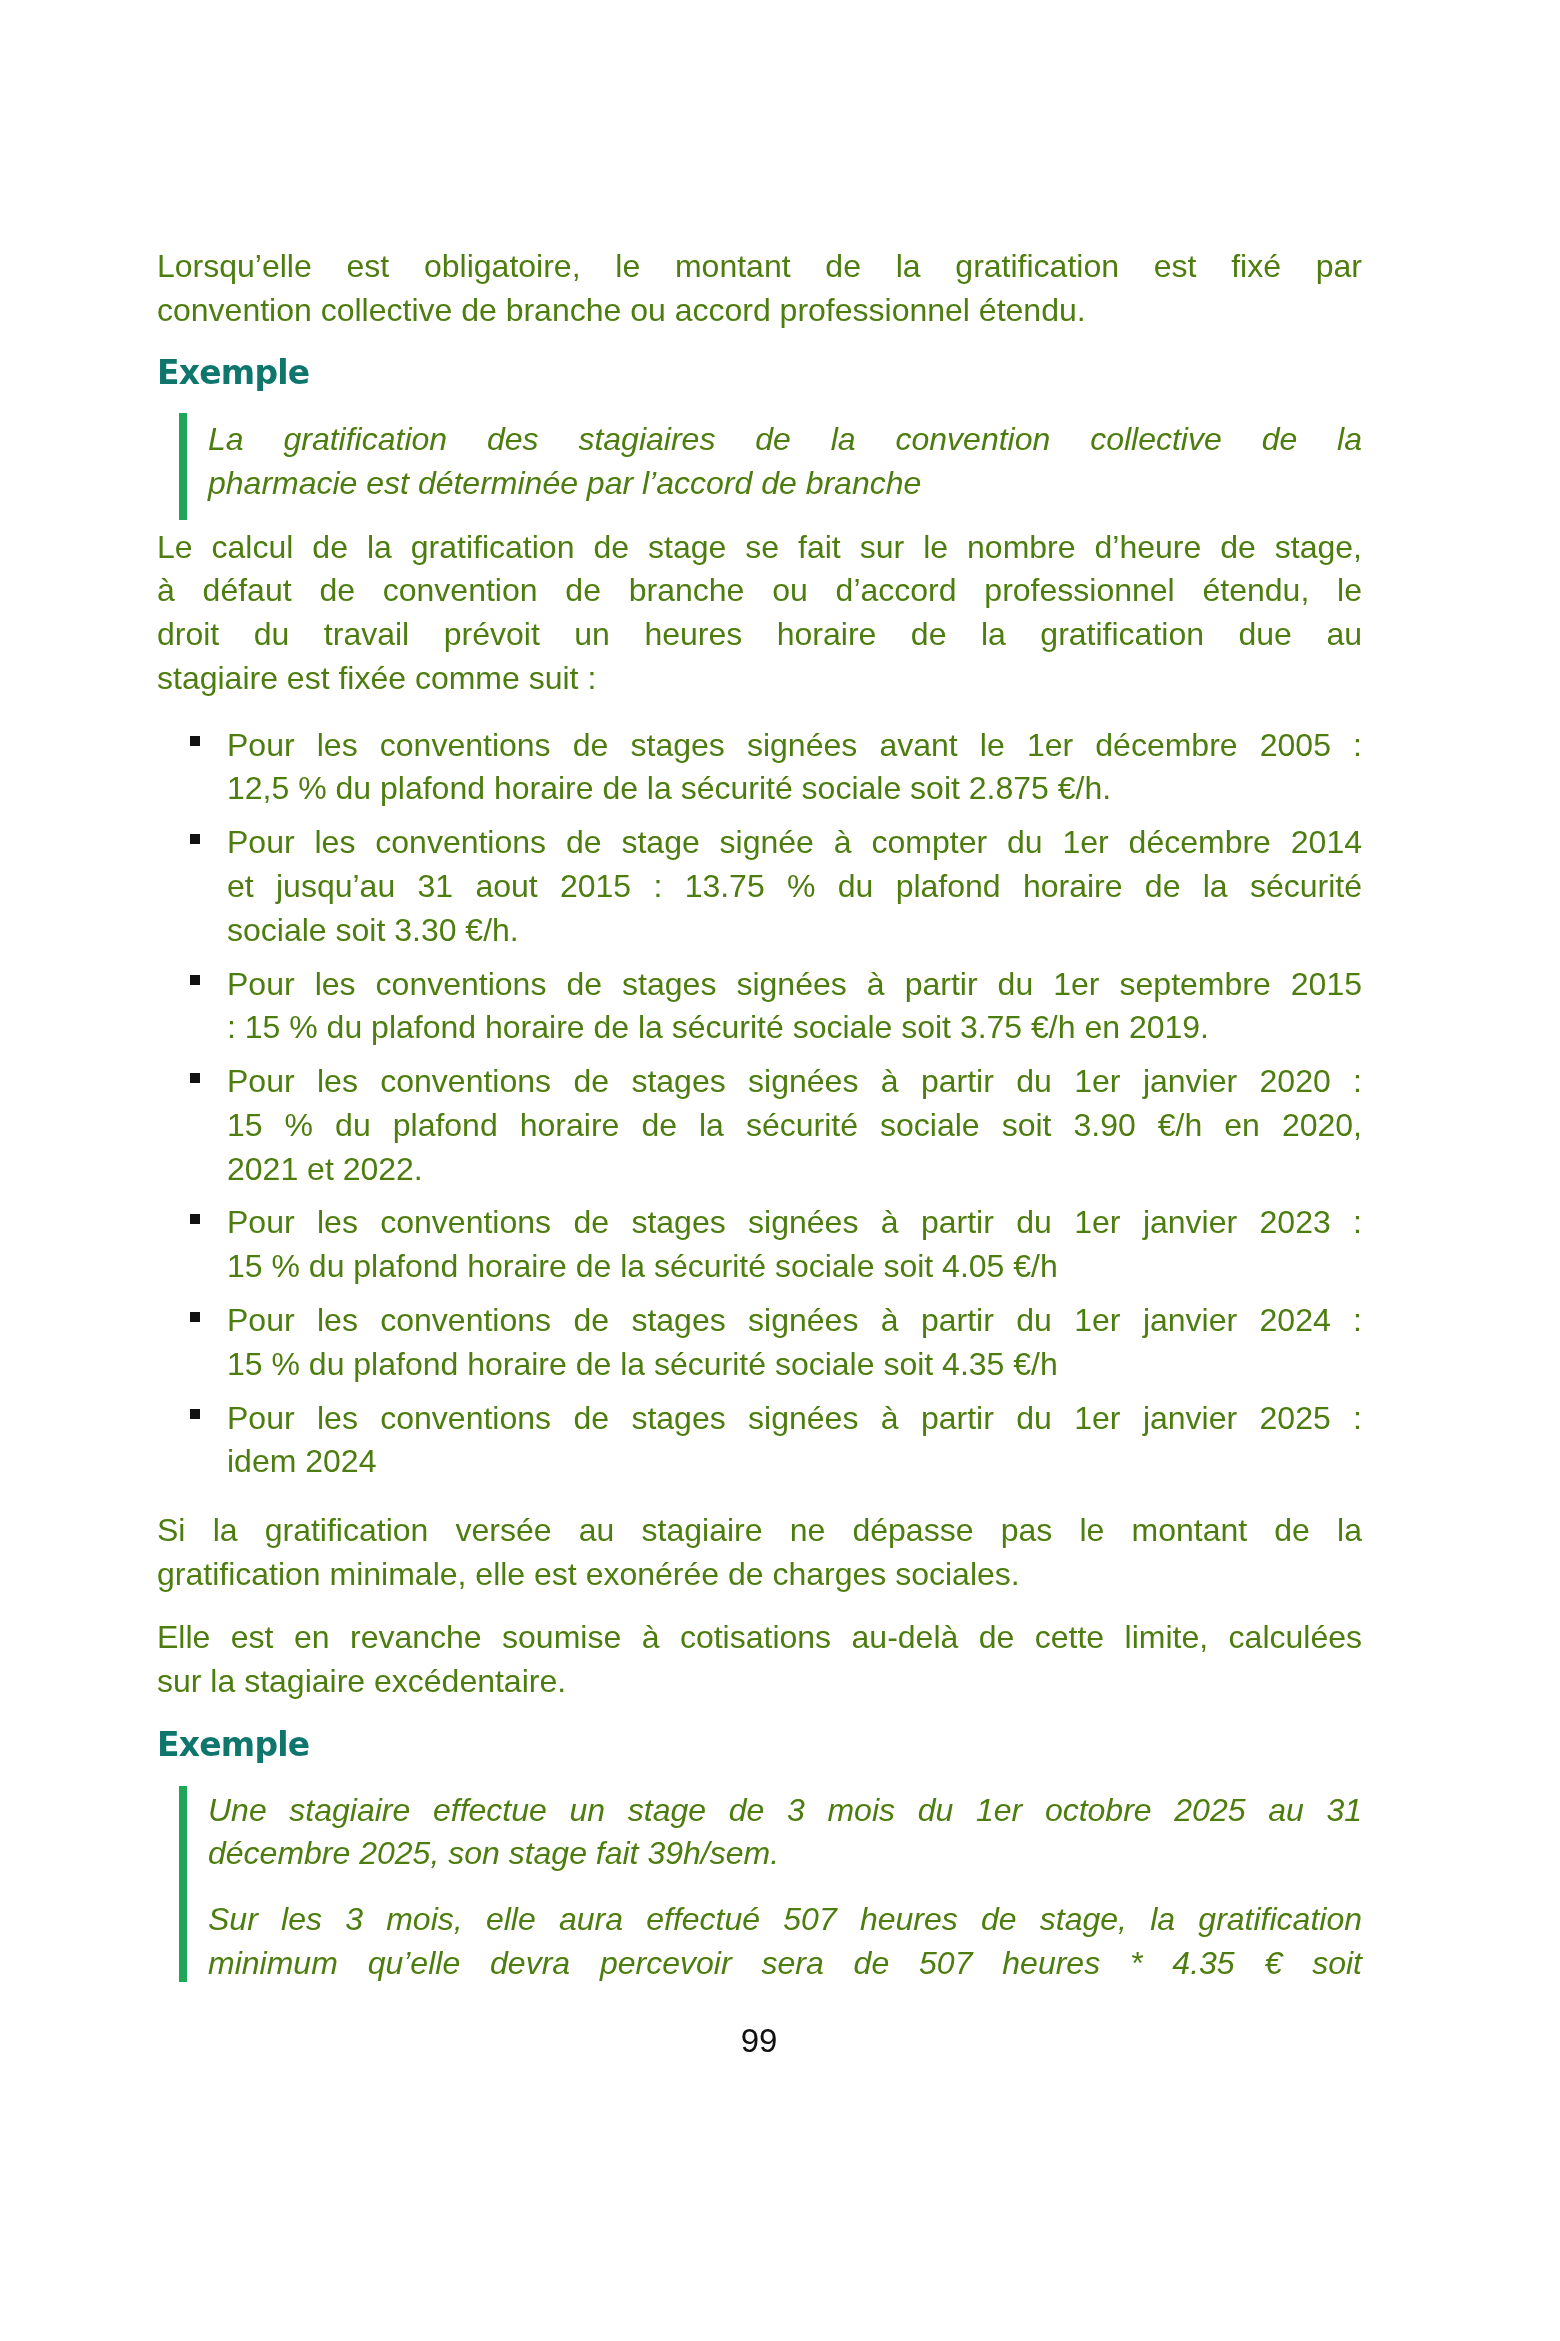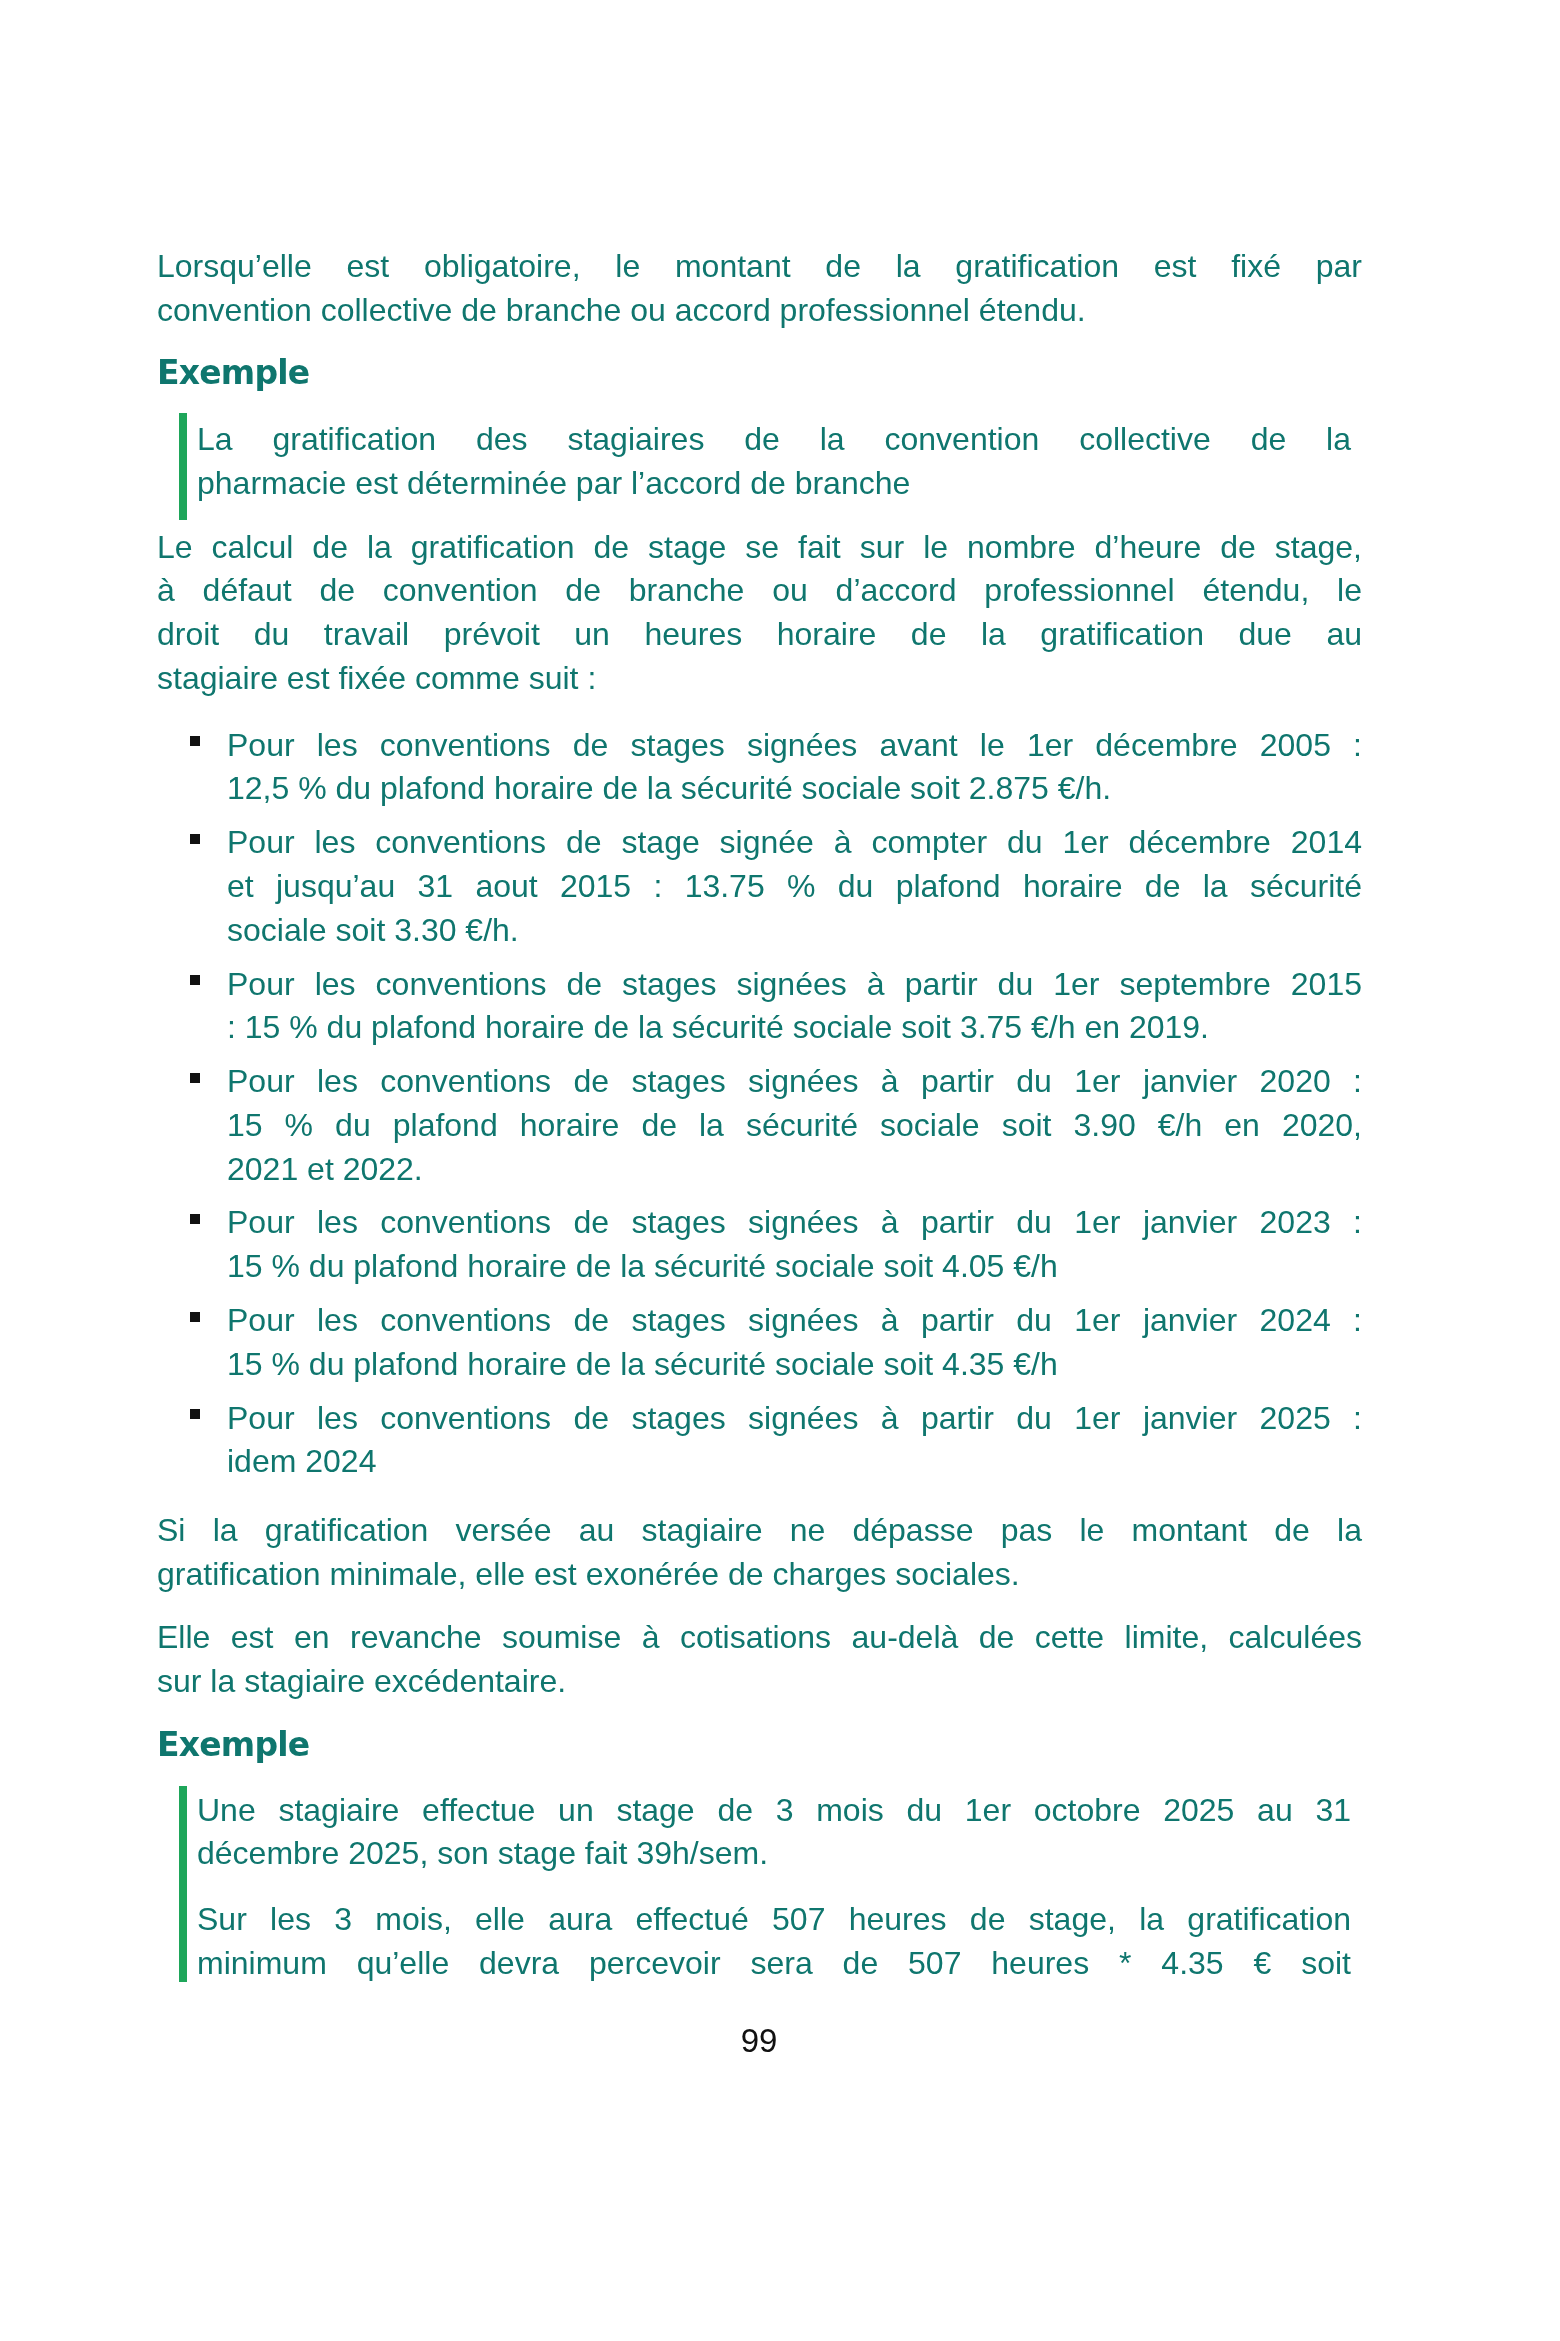--- a/index.html
+++ b/index.html
@@ -4,27 +4,27 @@
 <style>
   html, body { margin: 0; padding: 0; background: #ffffff; }
   body { width: 1560px; height: 2342px; position: relative; overflow: hidden; }
   .page { position: absolute; left: 0; top: 0; width: 1560px; height: 2342px; background: #fff; }
   .ln {
     position: absolute;
     white-space: nowrap;
     font-family: "Liberation Sans", "DejaVu Sans", sans-serif;
     font-size: 32px;
     line-height: 39px;
-    color: #0f766e;
+    color: #4d7c0f;
     height: 39px;
   }
   .just { text-align: justify; text-align-last: justify; }
   .body { left: 157px; width: 1205px; }
   .bul { left: 227px; width: 1135px; }
-  .quote { left: 197px; width: 1154px; }
+  .quote { left: 208px; width: 1154px; font-style: italic; }
   .title {
     position: absolute; left: 156px; top: 156px;
     font-family: "DejaVu Sans", sans-serif;
     font-size: 48px; line-height: 59px; color: #13296b;
     white-space: nowrap; letter-spacing: -0.5px;
   }
   .example {
     position: absolute; left: 157px;
     font-family: "DejaVu Sans", sans-serif;
     font-weight: bold; font-size: 33px; line-height: 39px;

